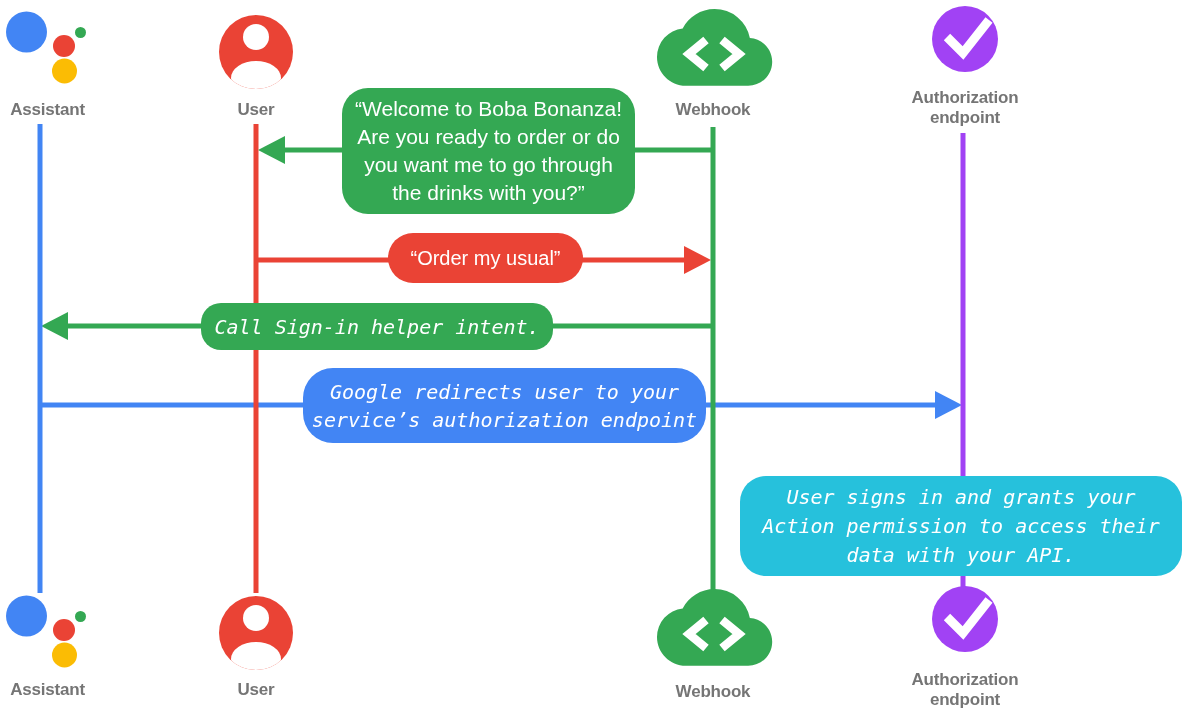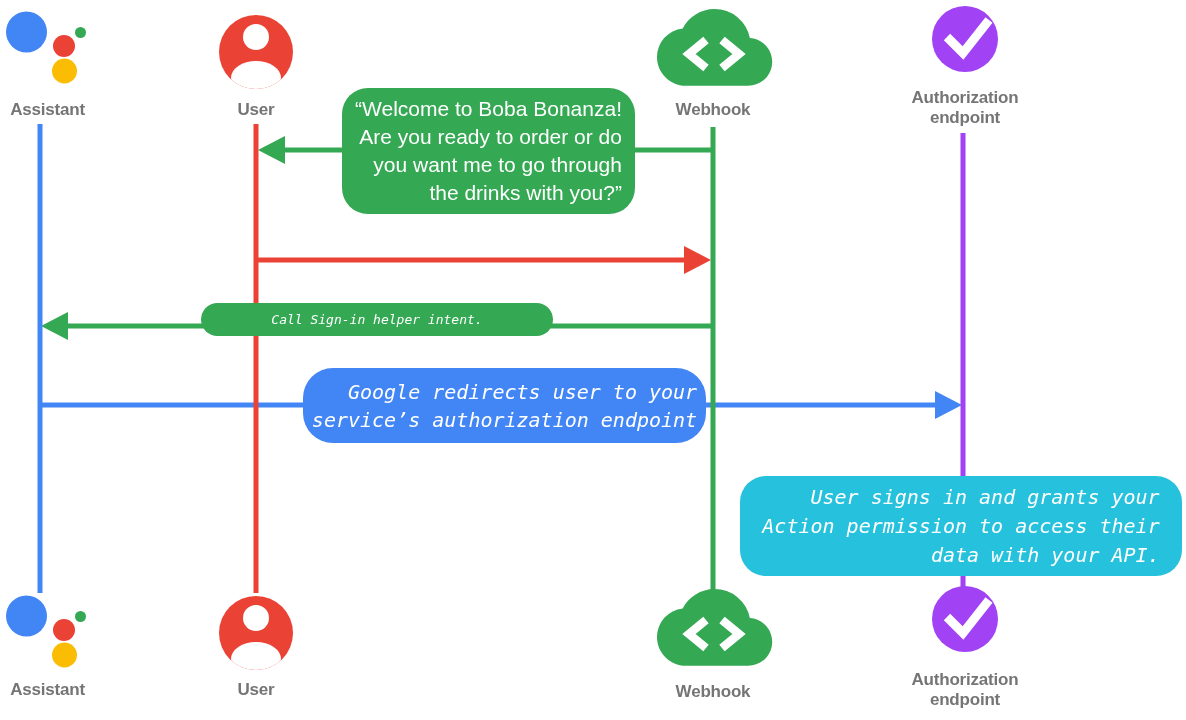--- a/index.html
+++ b/index.html
@@ -7,30 +7,30 @@
     position:relative;width:1186px;height:720px;background:#ffffff;
     font-family:"Liberation Sans",sans-serif;overflow:hidden;
   }
   #diagram-svg{position:absolute;left:0;top:0;z-index:1;}
   .actor-label{
     position:absolute;z-index:3;color:#757575;font-weight:700;font-size:17px;
     text-align:center;white-space:pre-line;line-height:20px;letter-spacing:-0.2px;
   }
   .bubble{
     position:absolute;z-index:2;color:#ffffff;display:flex;align-items:center;
-    justify-content:center;text-align:right;white-space:pre-line;
+    justify-content:center;text-align:center;white-space:pre-line;
   }
   .bubble.sans{font-family:"Liberation Sans",sans-serif;font-weight:400;}
   .bubble.mono{font-family:"DejaVu Sans Mono","Liberation Mono",monospace;font-style:italic;}
   .b-welcome{left:342px;top:88px;width:293px;height:126px;border-radius:26px;
     background:#34A853;font-size:21px;line-height:28px;}
   .b-order{left:388px;top:233px;width:195px;height:50px;border-radius:25px;
     background:#EA4335;font-size:20px;}
-  .b-signin{left:201px;top:303px;width:352px;height:33px;border-radius:20px;
-    background:#34A853;font-size:13px;}
+  .b-signin{left:201px;top:303px;width:352px;height:47px;border-radius:20px;
+    background:#34A853;font-size:20px;}
   .b-redirect{left:303px;top:368px;width:403px;height:75px;border-radius:30px;
     background:#4285F4;font-size:20px;line-height:28px;}
   .b-note{left:740px;top:460px;width:442px;height:100px;border-radius:26px;
     background:#26C1DC;font-size:20px;line-height:29px;margin-top:16px;}
 </style>
 </head>
 <body>
 
 <div id="canvas">
 
@@ -122,20 +122,21 @@
   <div class="actor-label" style="left:0px;top:680px;width:95px;">Assistant</div>
   <div class="actor-label" style="left:206px;top:680px;width:100px;">User</div>
   <div class="actor-label" style="left:663px;top:682px;width:100px;">Webhook</div>
   <div class="actor-label" style="left:890px;top:670px;width:150px;">Authorization
 endpoint</div>
 
   <div class="bubble sans b-welcome">“Welcome to Boba Bonanza!
 Are you ready to order or do
 you want me to go through
 the drinks with you?”</div>
+  <div class="bubble sans b-order">“Order my usual”</div>
   <div class="bubble mono b-signin">Call Sign-in helper intent.</div>
   <div class="bubble mono b-redirect">Google redirects user to your
 service’s authorization endpoint</div>
   <div class="bubble mono b-note">User signs in and grants your
 Action permission to access their
 data with your API.</div>
 
 </div>
 
 </body></html>

